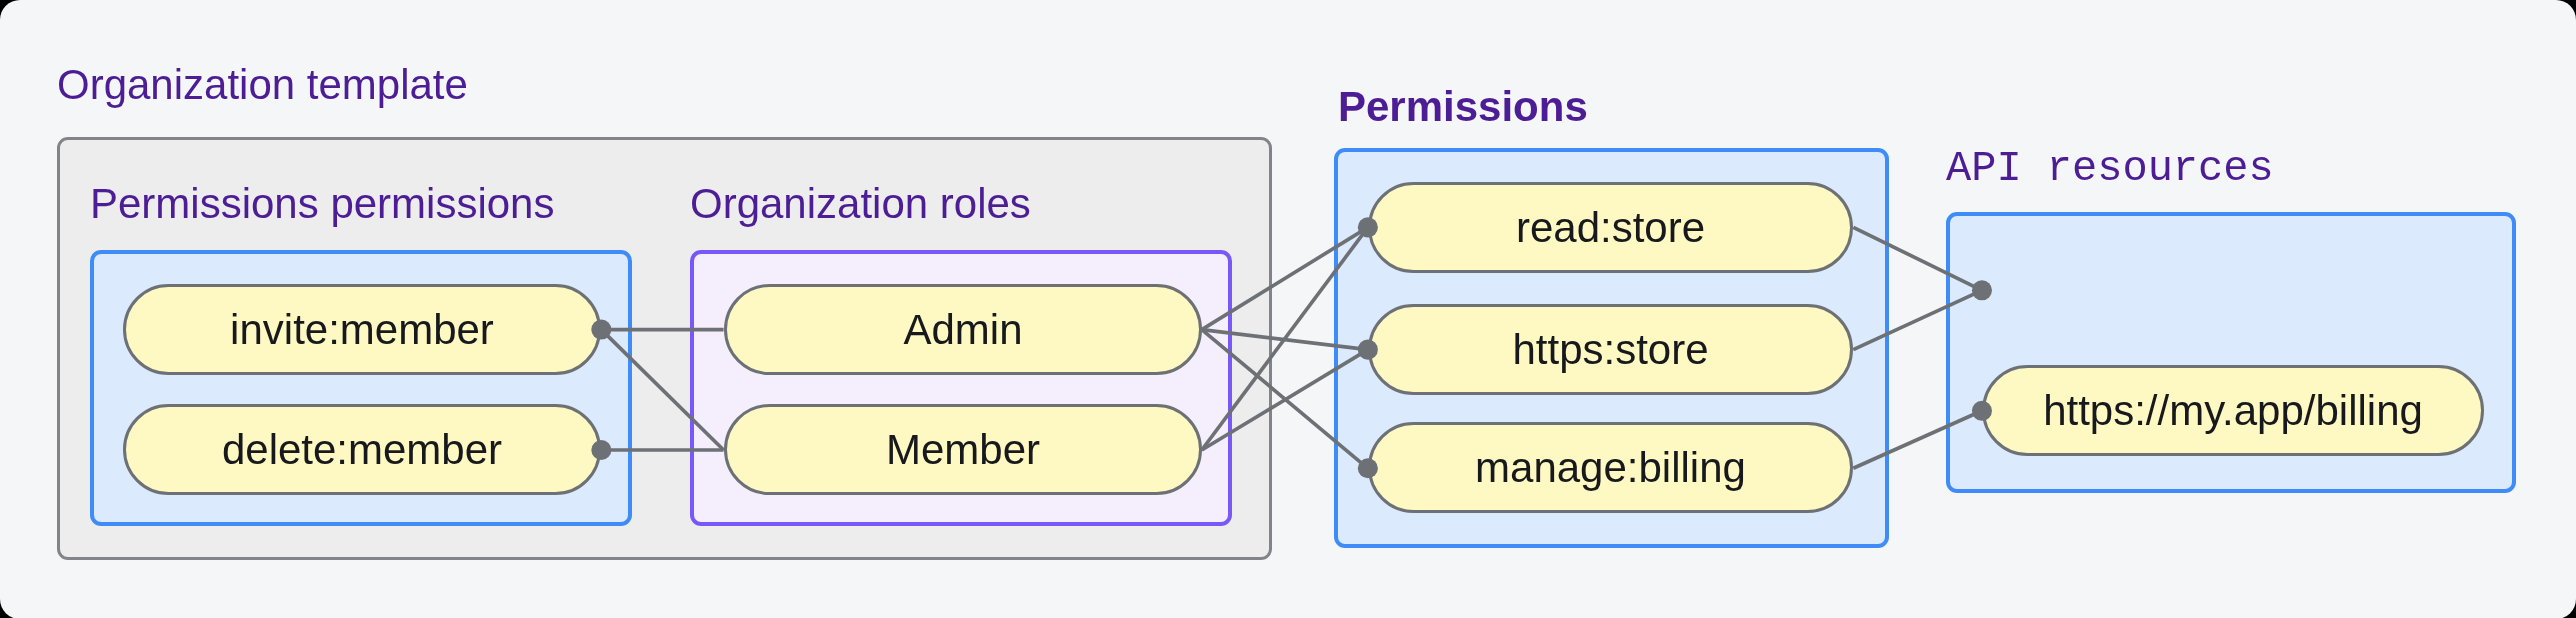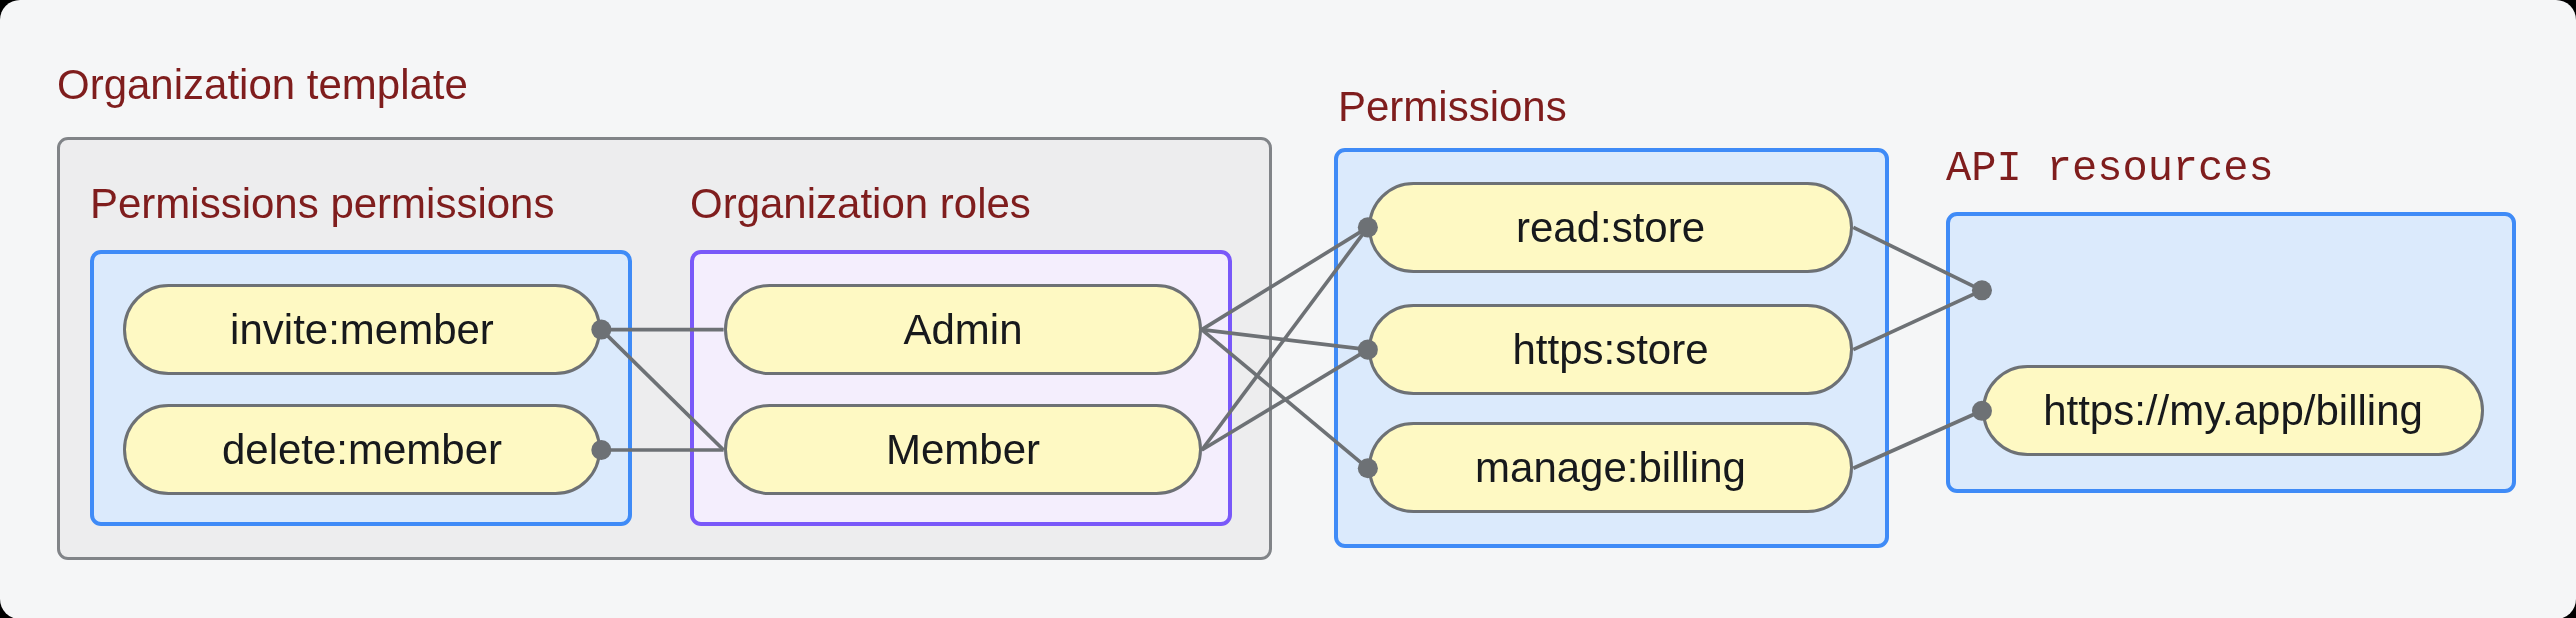--- a/index.html
+++ b/index.html
@@ -1,21 +1,21 @@
 <!DOCTYPE html>
 <html style="font-size:14.6px"><head>
 <meta charset="utf-8">
 <style>
   html,body{margin:0;padding:0;background:#000;}
   .canvas{
     position:relative;width:2576px;height:619px;background:#F5F6F7;
     border-radius:20px;overflow:hidden;
     font-family:"Liberation Sans",sans-serif;color:#17191C;
   }
-  .heading{position:absolute;font-size:42px;line-height:46px;color:#7f1d1d;white-space:nowrap;z-index:3;}
+  .heading{position:absolute;font-size:42px;line-height:46px;color:#4c1d95;white-space:nowrap;z-index:3;}
   .panel{position:absolute;box-sizing:border-box;z-index:1;}
   .panel.gray {background:#EDEDEE;border:3.7px solid #818488;border-radius:11px;}
   .panel.blue {background:#DBEAFC;border:4.6px solid #3F8BF7;border-radius:11px;}
   .panel.purple{background:#F4EEFD;border:4.6px solid #7958F9;border-radius:11px;}
   .pill{
     position:absolute;box-sizing:border-box;background:#fef9c3;
     border:3.7px solid #6D7175;border-radius:55px;
     display:flex;align-items:center;justify-content:center;
     font-size:42px;white-space:nowrap;z-index:3;
   }
@@ -26,21 +26,21 @@
 <body>
 
 <div class="canvas">
 
   <div class="heading" style="left:57px;top:62px;">Organization template</div>
 
   <div class="heading" style="left:90px;top:181px;">Permissions permissions</div>
 
   <div class="heading" style="left:690px;top:181px;">Organization roles</div>
 
-  <div class="heading" style="left:1338px;top:84px;">Permissions</div>
+  <div class="heading" style="left:1338px;top:84px;font-weight:bold;">Permissions</div>
 
   <div class="heading" style="left:1946px;top:146px;font-family:Liberation Mono, monospace;">API resources</div>
 
   <div class="panel gray" style="left:57px;top:137px;width:1215px;height:423px;"></div>
 
   <div class="panel blue" style="left:90px;top:250px;width:542px;height:276px;"></div>
 
   <div class="panel purple" style="left:690px;top:250px;width:542px;height:276px;"></div>
 
   <div class="panel blue" style="left:1334px;top:148px;width:555px;height:400px;"></div>

